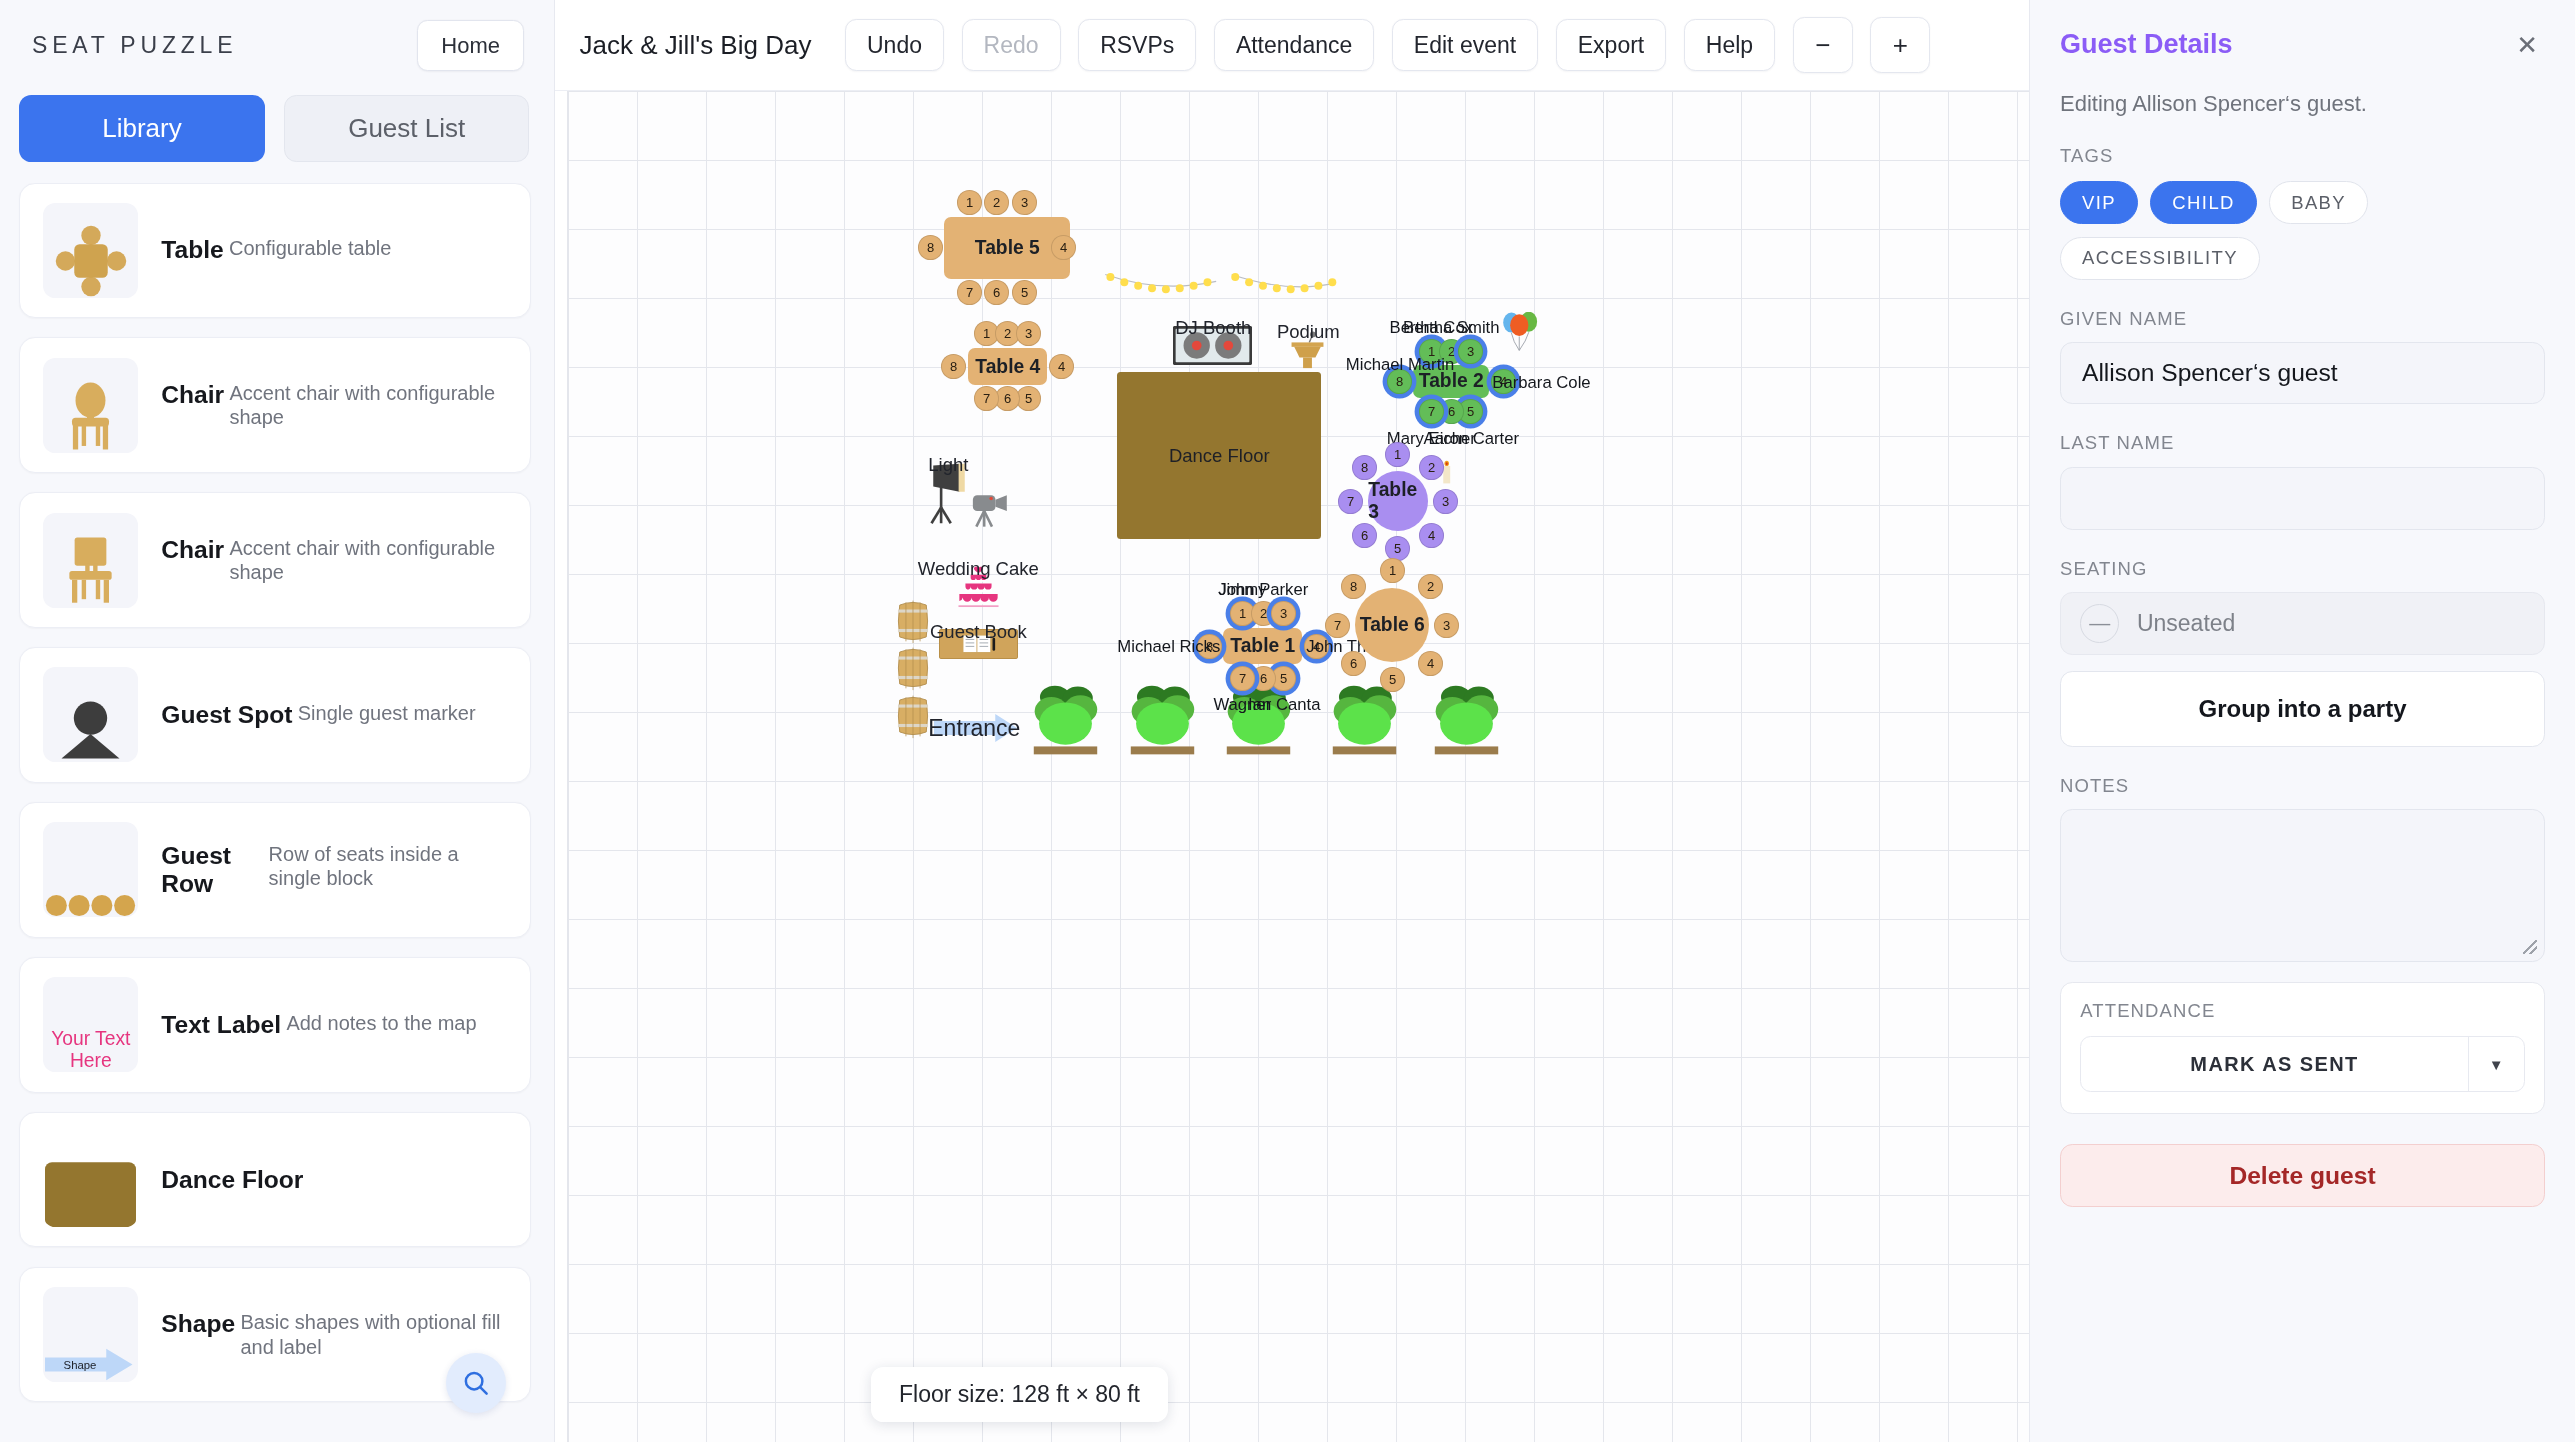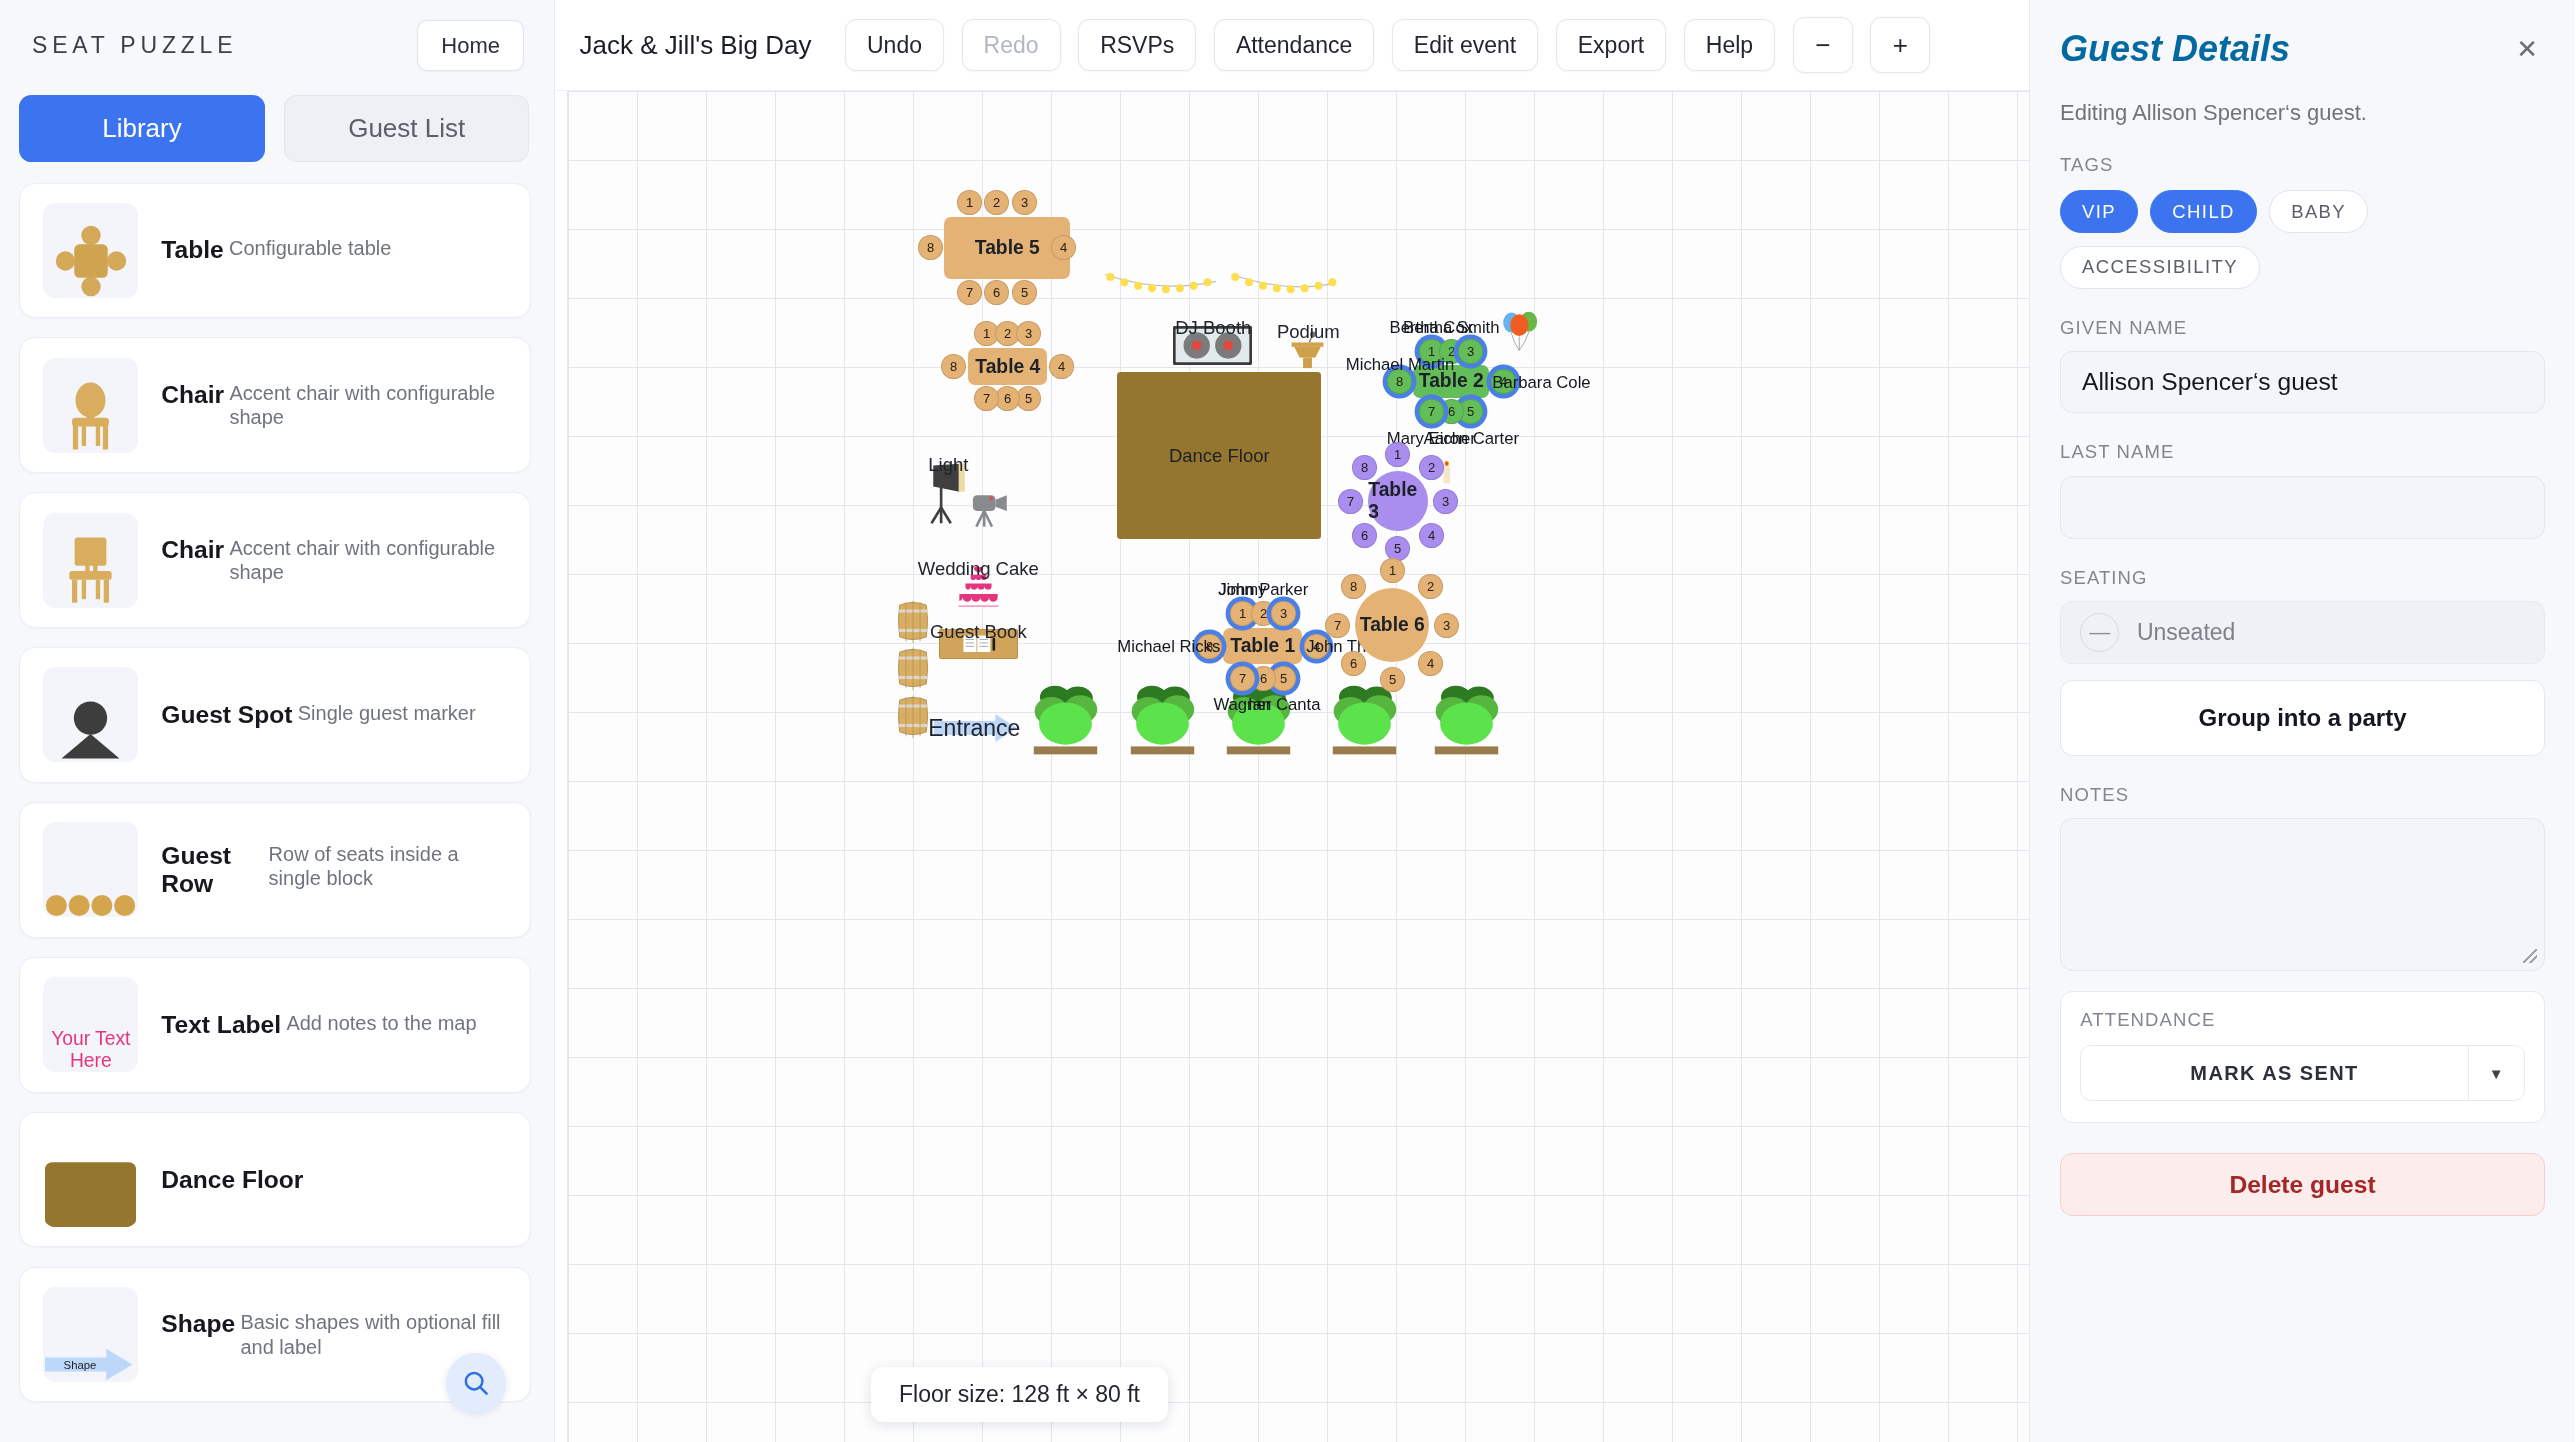--- a/index.html
+++ b/index.html
@@ -115,21 +115,21 @@
     background: #fff; border-radius: 12.3px; padding: 14px 28px;
     font-size: 23px; color: #22252c; box-shadow: 0 2.6px 12.3px rgba(25,35,70,.13);
   }
 
   
   .rpanel {
     width: 546px; height: 1443px; background: #f7f8fc;
     border-left: 0.9px solid #e7e9f0; padding: 0 30px; position: relative;
   }
   .rp-head { display: flex; align-items: center; justify-content: space-between; padding-top: 28px; }
-  .rp-title { font-size: 36px; font-weight: 700; color: #0369a1; font-style: italic; }
+  .rp-title { font-size: 27px; font-weight: 700; color: #8b5cf6; }
   .rp-close { font-size: 26px; color: #6a6e77; cursor: pointer; line-height: 1; padding: 3.5px 7px; }
   .rp-sub { margin-top: 30px; font-size: 22px; color: #6f737c; }
   .rp-lbl { margin-top: 28px; font-size: 18.5px; letter-spacing: 1.1px; color: #82868f; }
   .tagwrap { display: flex; flex-wrap: wrap; gap: 12.3px; margin-top: 14px; }
   .tag {
     border-radius: 878px; padding: 9.7px 21px; font-size: 18.5px; letter-spacing: 1.4px;
     cursor: pointer; border: 0.9px solid #e1e4ec; background: #fff; color: #5b5f68;
   }
   .tag.on { background: #3b74ee; border-color: #3b74ee; color: #fff; }
   .field {

